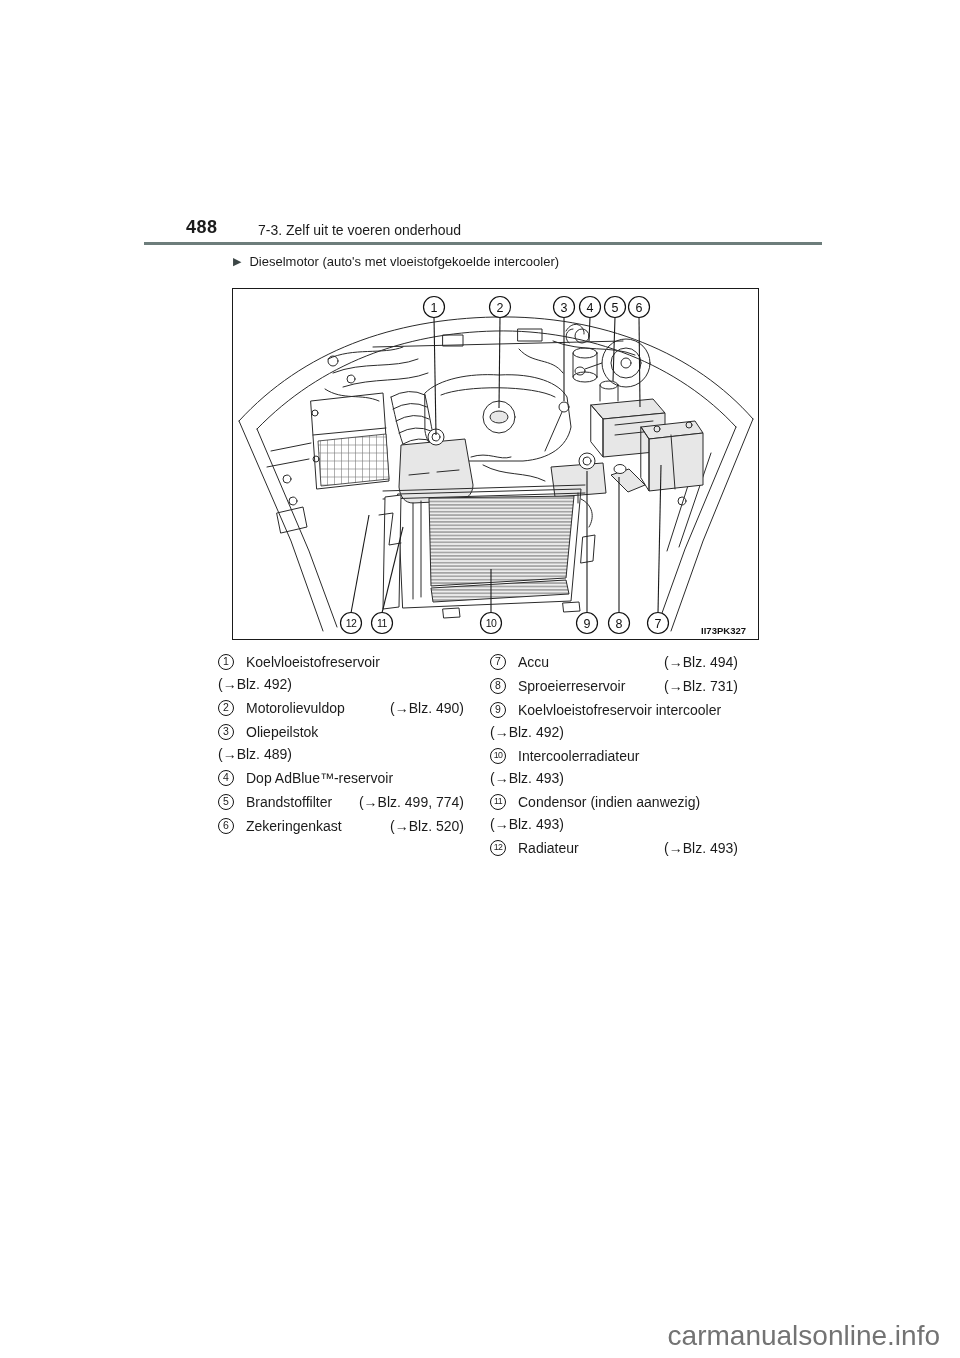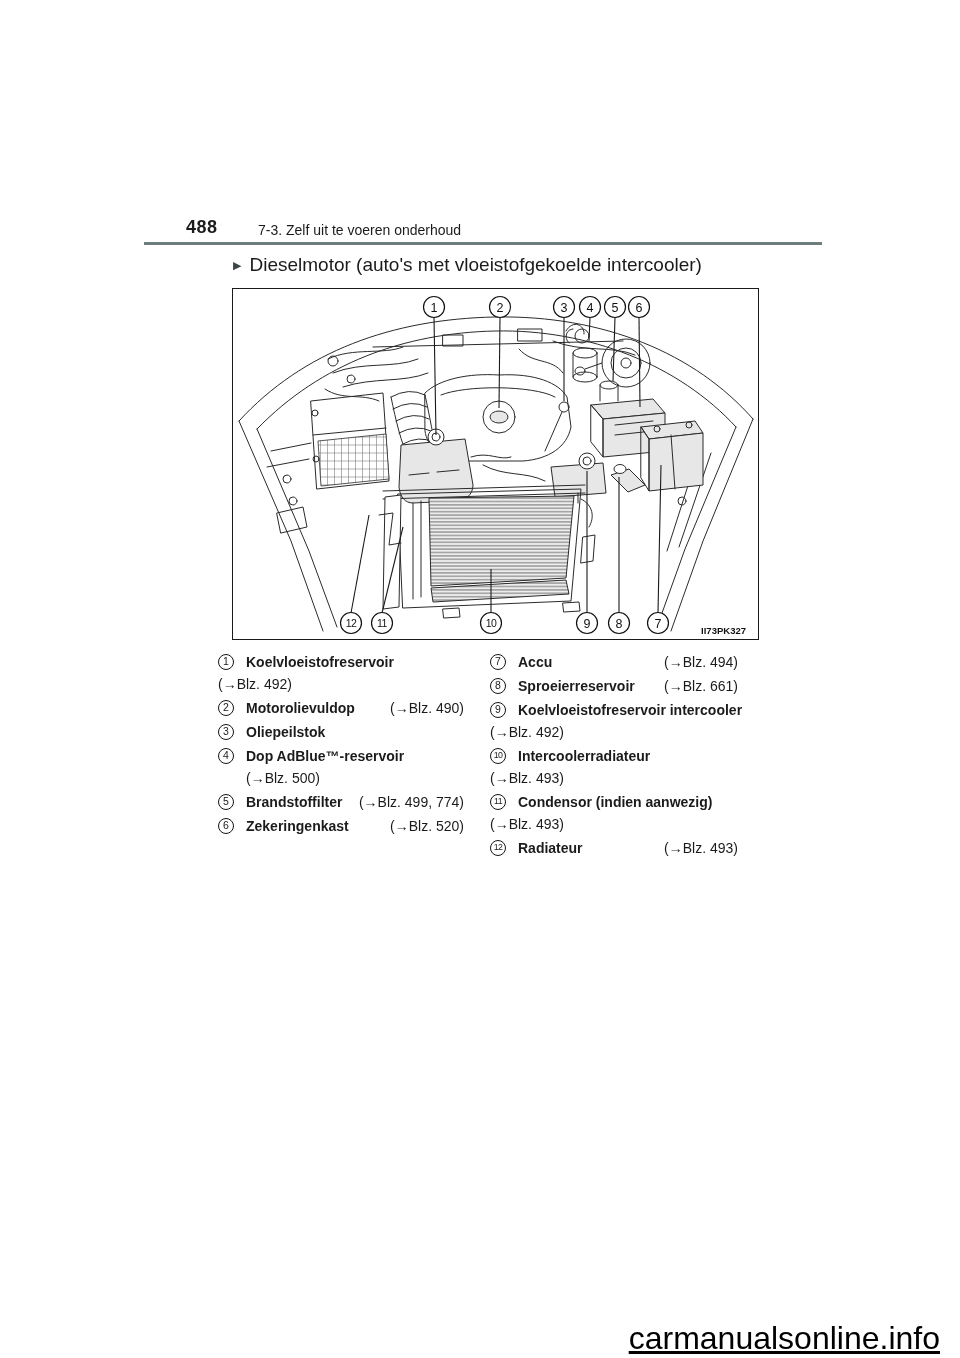--- a/index.html
+++ b/index.html
@@ -7,21 +7,21 @@
     position:relative;width:957px;height:1358px;background:#ffffff;
     font-family:"Liberation Sans", sans-serif;color:#1b1b1b;overflow:hidden;
   }
   
   .page-number{position:absolute;left:186px;top:217px;font-size:18px;font-weight:bold;letter-spacing:.5px;}
   .section-title{position:absolute;left:258px;top:222px;font-size:14px;}
   .header-rule{position:absolute;left:144px;top:242px;width:678px;height:3px;background:#6d7d7b;}
   
   .bullet-line{position:absolute;left:233px;top:254px;display:flex;align-items:center;}
   .tri{font-size:11px;color:#3c4646;margin-right:8px;line-height:1;}
-  .bullet-text{font-size:19px;}
+  .bullet-text{font-size:13px;}
   
   .figure-frame{position:absolute;left:232px;top:288px;width:525px;height:350px;border:1px solid #1a1a1a;background:#fff;box-sizing:content-box;}
   .figure-frame svg{display:block;}
   .art{stroke:#2b2b2b;stroke-width:1;fill:none;stroke-linejoin:round;stroke-linecap:round;}
   .art-fill{stroke:#2b2b2b;stroke-width:1;fill:#e7e7e7;stroke-linejoin:round;}
   .art-white{stroke:#2b2b2b;stroke-width:1;fill:#ffffff;stroke-linejoin:round;}
   .leader{stroke:#1a1a1a;stroke-width:1.1;fill:none;}
   .callout circle{fill:#fff;stroke:#111;stroke-width:1.2;}
   .callout text{font-family:"Liberation Sans",sans-serif;font-size:12.5px;fill:#111;text-anchor:middle;}
   .callout.two text{font-size:10.5px;letter-spacing:-0.5px;}
@@ -29,27 +29,27 @@
   
   .legend-col{position:absolute;top:651px;font-size:14px;line-height:22px;}
   .legend-col.left{left:218px;width:246px;}
   .legend-col.right{left:490px;width:248px;}
   .legend-item{margin-bottom:2px;}
   .lrow{display:flex;align-items:flex-start;white-space:nowrap;}
   .badge{flex:0 0 auto;width:16px;height:16px;border:1.2px solid #141414;border-radius:50%;
          display:inline-flex;align-items:center;justify-content:center;
          font-size:10.5px;line-height:1;margin:2.5px 12px 0 0;box-sizing:border-box;}
   .badge.two{font-size:8.8px;letter-spacing:-0.6px;}
-  .llabel{flex:0 1 auto;font-weight:bold;}
+  .llabel{flex:0 1 auto;}
   .lref{margin-left:auto;padding-left:6px;text-align:right;}
   .lrow2{white-space:nowrap;}
   .lrow2.right{text-align:left;}
   .lrow2.left{padding-left:28px;}
   
-  .watermark{position:absolute;right:17px;top:1320px;font-size:32px;color:#000000;text-decoration:underline;}
+  .watermark{position:absolute;right:17px;top:1320px;font-size:28px;color:#737373;}
 </style>
 </head>
 <body>
 
 <div class="page">
 
   <div class="page-number">488</div>
   <div class="section-title">7-3. Zelf uit te voeren onderhoud</div>
   <div class="header-rule"></div>
 
@@ -271,27 +271,27 @@
           <span class="badge">2</span>
           <span class="llabel">Motorolievuldop</span>
           <span class="lref">(→Blz. 490)</span>
         </div>
       </div>
       <div class="legend-item">
         <div class="lrow">
           <span class="badge">3</span>
           <span class="llabel">Oliepeilstok</span>
         </div>
+        <div class="lrow2 right">(→Blz. 489)</div>
       </div>
       <div class="legend-item">
         <div class="lrow">
           <span class="badge">4</span>
           <span class="llabel">Dop AdBlue™-reservoir</span>
         </div>
-        <div class="lrow2 left">(→Blz. 500)</div>
       </div>
       <div class="legend-item">
         <div class="lrow">
           <span class="badge">5</span>
           <span class="llabel">Brandstoffilter</span>
           <span class="lref">(→Blz. 499, 774)</span>
         </div>
       </div>
       <div class="legend-item">
         <div class="lrow">
@@ -306,21 +306,21 @@
         <div class="lrow">
           <span class="badge">7</span>
           <span class="llabel">Accu</span>
           <span class="lref">(→Blz. 494)</span>
         </div>
       </div>
       <div class="legend-item">
         <div class="lrow">
           <span class="badge">8</span>
           <span class="llabel">Sproeierreservoir</span>
-          <span class="lref">(→Blz. 661)</span>
+          <span class="lref">(→Blz. 731)</span>
         </div>
       </div>
       <div class="legend-item">
         <div class="lrow">
           <span class="badge">9</span>
           <span class="llabel">Koelvloeistofreservoir intercooler</span>
         </div>
         <div class="lrow2 right">(→Blz. 492)</div>
       </div>
       <div class="legend-item">

